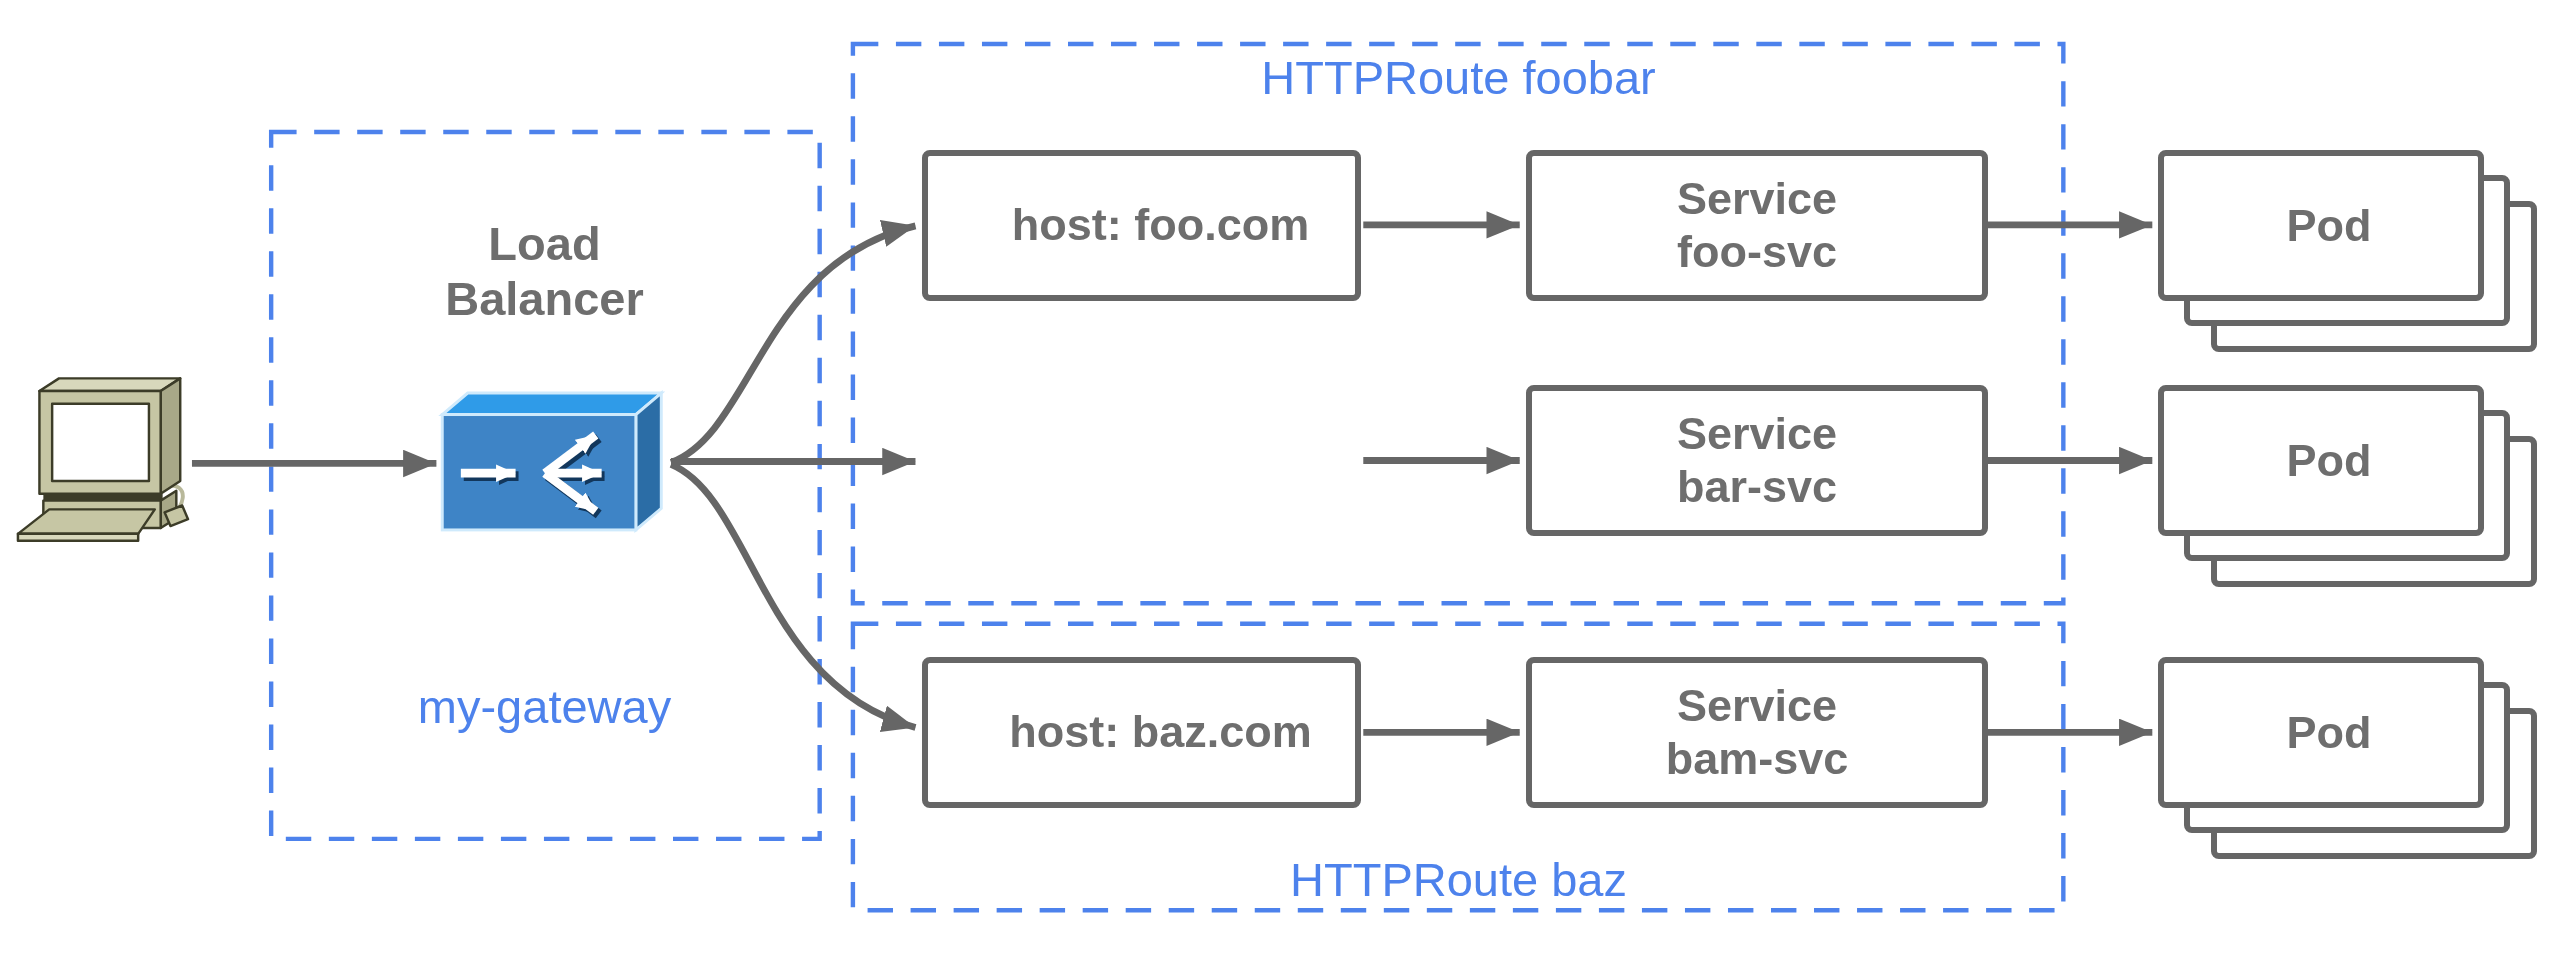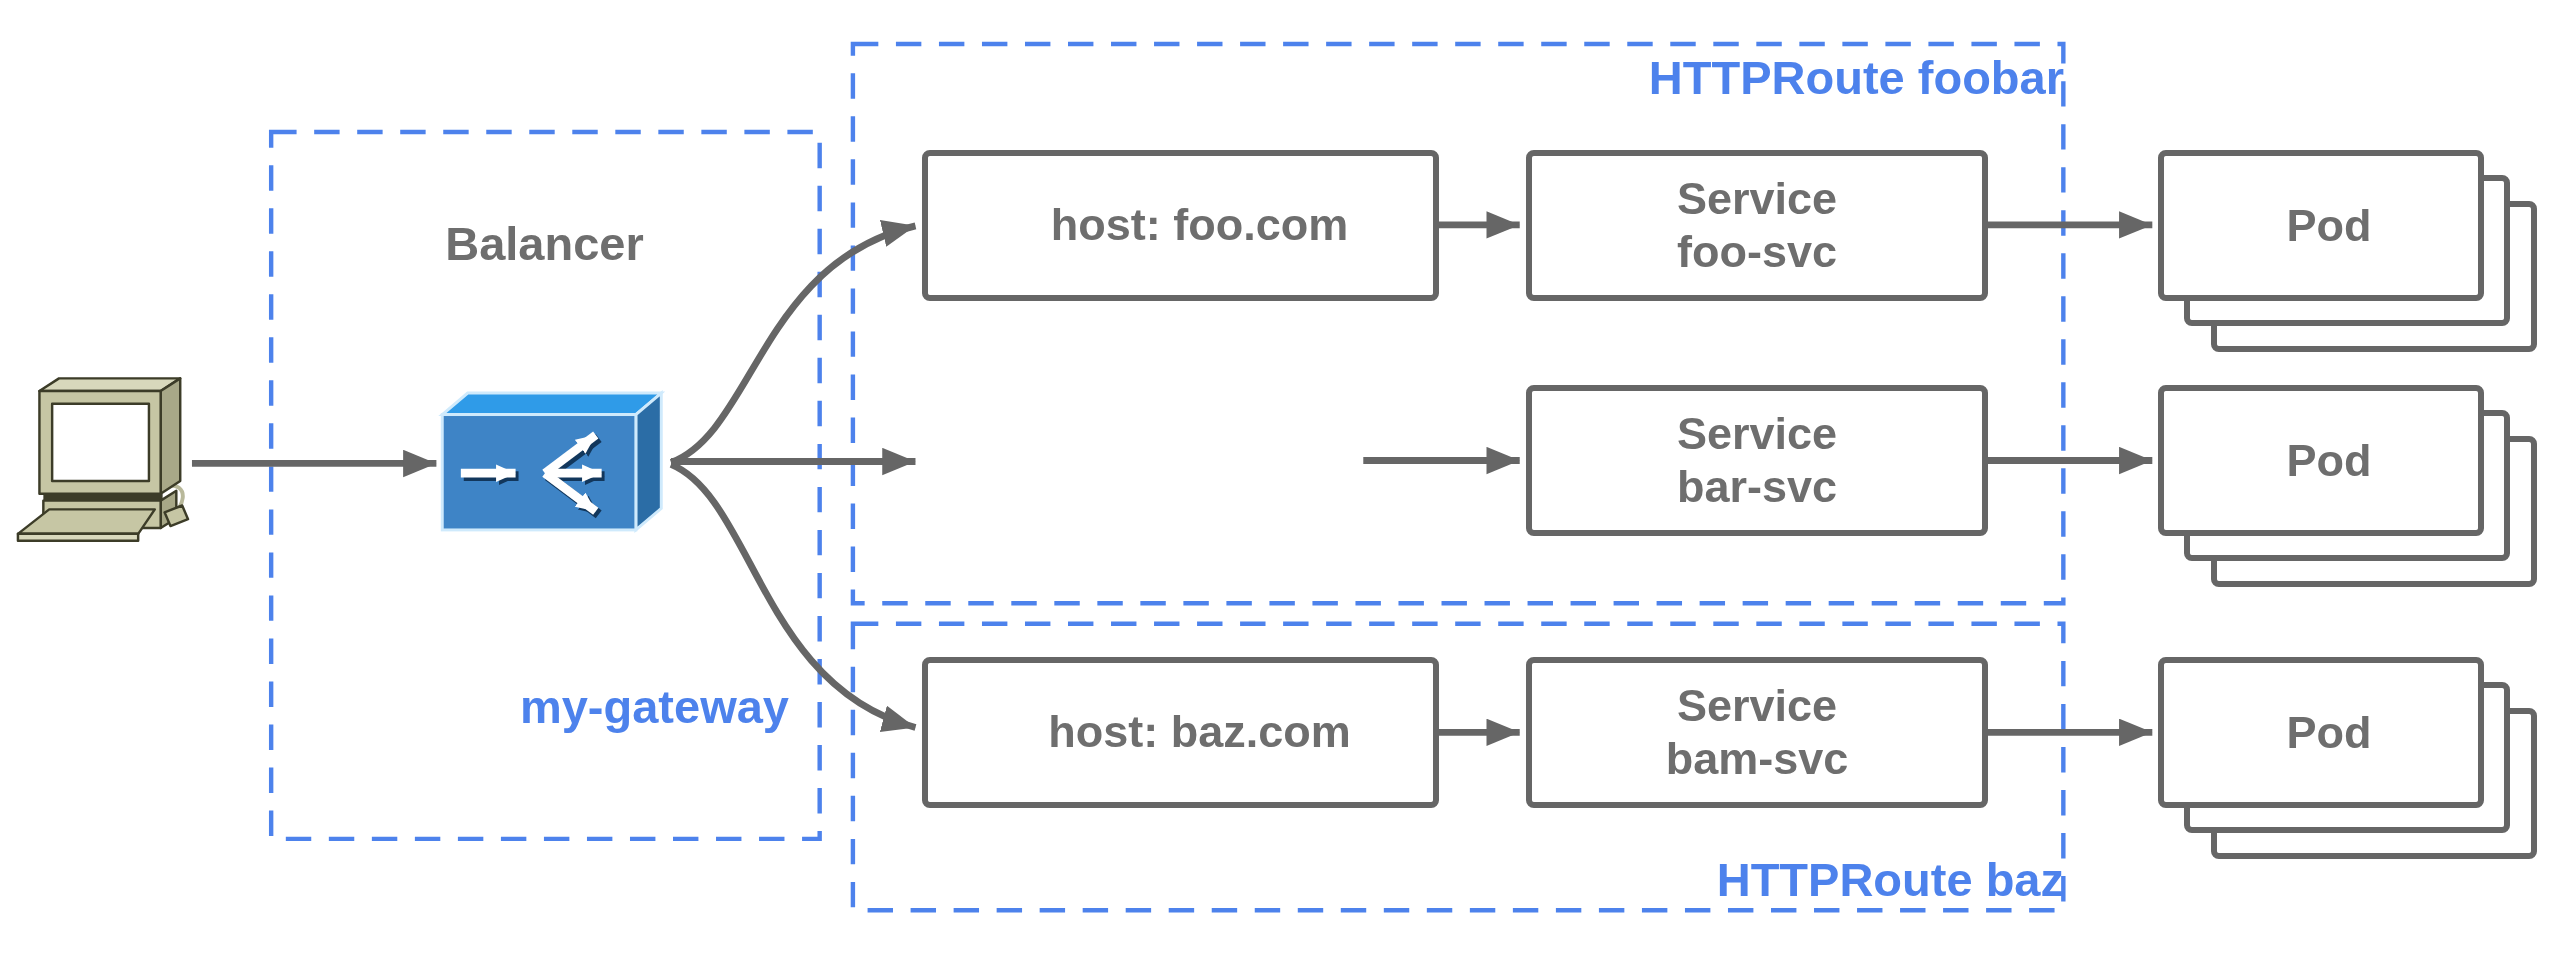--- a/index.html
+++ b/index.html
@@ -14,34 +14,34 @@
   .node-box{
     position:absolute;
     background:#ffffff;
     border:6.8px solid #666666;
     border-radius:7.8px;
     box-sizing:border-box;
     display:flex;flex-direction:column;align-items:center;justify-content:center;
     color:#6e6e6e;font-weight:700;font-size:45px;line-height:1.16;
     text-align:center;
   }
-  .host-box{left:922px;width:517px;height:151px;padding-left:38px;}
+  .host-box{left:922px;width:439px;height:151px;padding-left:38px;}
   .svc-box{left:1526px;width:462px;height:151px;justify-content:center;}
   .pod-stack{position:absolute;left:2158px;width:381px;height:203px;}
   .pod-card{
     position:absolute;width:326px;height:151px;
     background:#ffffff;border:6.8px solid #666666;border-radius:7.8px;
     box-sizing:border-box;
     padding-left:16px;
   }
   .pod-front{display:flex;align-items:center;justify-content:center;
     color:#6e6e6e;font-weight:700;font-size:45px;}
   .blue-title{
-    position:absolute;color:#4d82ec;font-weight:700;font-size:47px;
-    text-align:right;line-height:1.16;
+    position:absolute;color:#4d82ec;font-weight:400;font-size:47px;
+    text-align:center;line-height:1.16;
   }
   .gray-title{
     position:absolute;color:#6e6e6e;font-weight:700;font-size:47px;
     text-align:center;line-height:1.16;
   }
   .tline{display:block;}
 </style>
 </head>
 <body>
 
@@ -121,20 +121,21 @@
       <g stroke="#ffffff" stroke-width="9" fill="none">
         <path d="M 471 484 L 527 484" marker-end="url(#warrow)"></path>
         <path d="M 557 484 L 609 445" marker-end="url(#warrow)"></path>
         <path d="M 557 484 L 615 484" marker-end="url(#warrow)"></path>
         <path d="M 557 484 L 609 523" marker-end="url(#warrow)"></path>
       </g>
     </g>
   </svg>
 
   <div class="gray-title" style="left:349px;top:217px;width:391px;">
+    <span class="tline">Load</span>
     <span class="tline">Balancer</span>
   </div>
 
   <div class="blue-title" style="left:300px;top:680px;width:489px;">
     <span class="tline">my-gateway</span>
   </div>
 
   <div class="blue-title" style="left:853px;top:51px;width:1211px;">HTTPRoute foobar</div>
 
   <div class="blue-title" style="left:853px;top:853px;width:1211px;">HTTPRoute baz</div>

